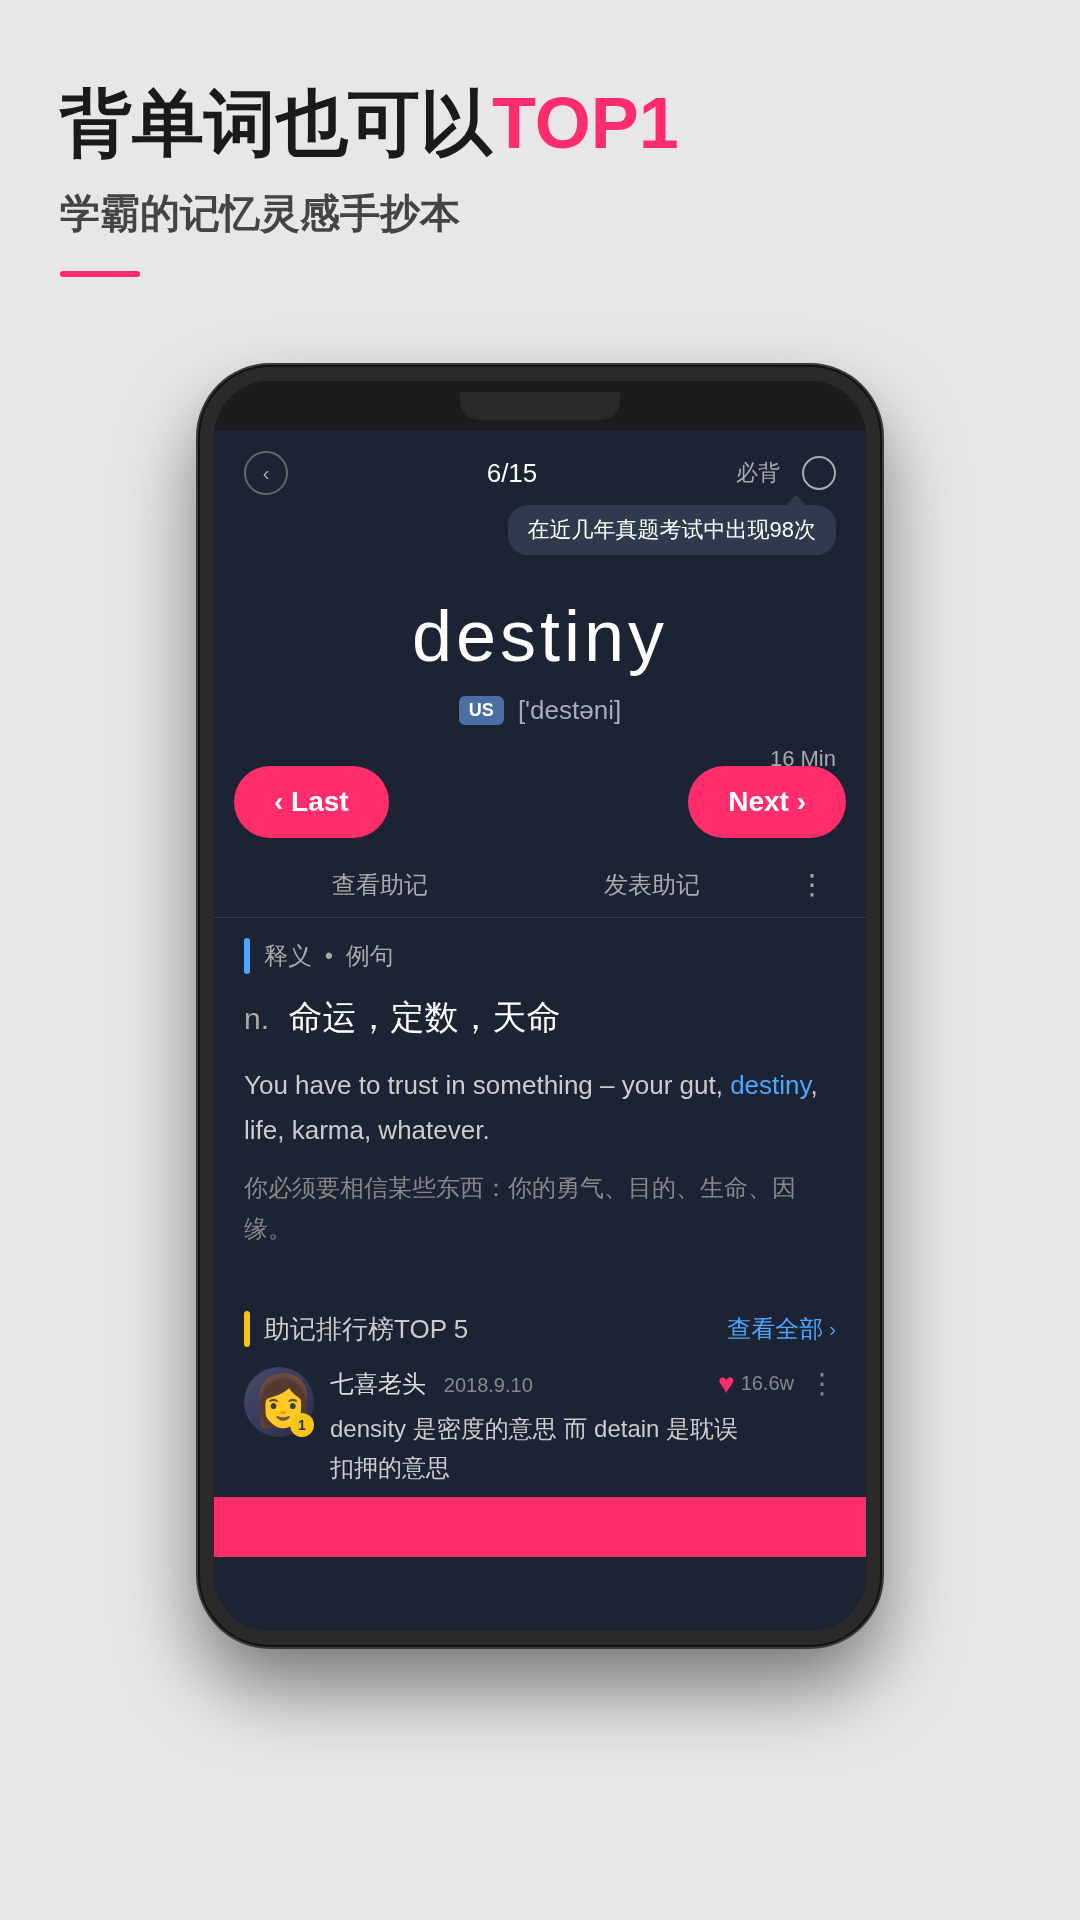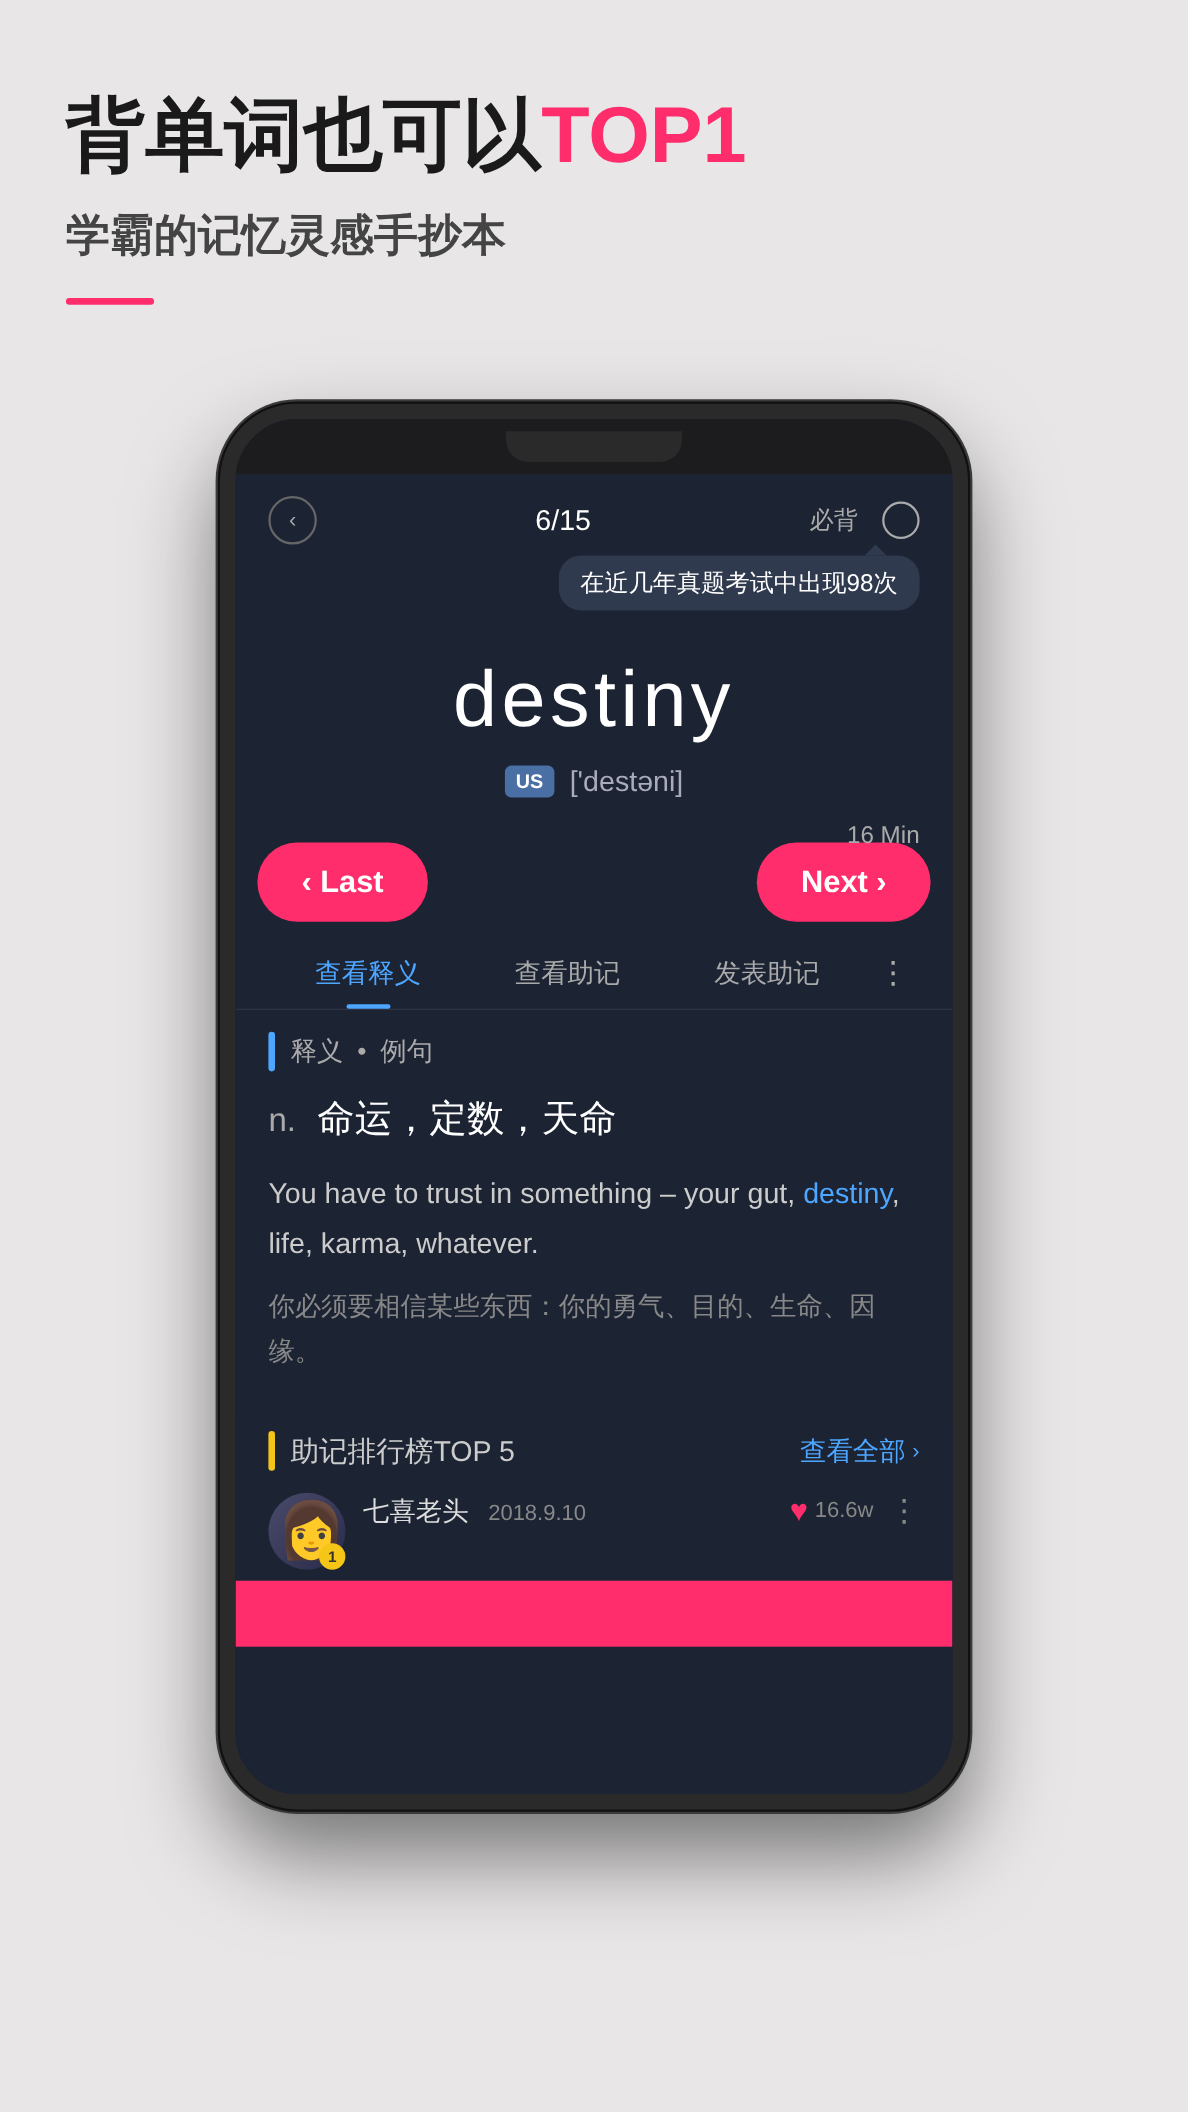--- a/index.html
+++ b/index.html
@@ -296,21 +296,21 @@
       line-height: 1.7;
       margin-bottom: 16px;
     }
     .example-en .keyword {
       color: #4da6ff;
     }
     .example-zh {
       font-size: 24px;
       color: #888;
       line-height: 1.7;
-      margin-bottom: 22px;
+      margin-bottom: 32px;
     }
 
     
     .mnemonic-section {
       padding: 10px 30px 0;
       background: #1c2333;
     }
     .mnemonic-header {
       display: flex;
       align-items: center;
@@ -527,23 +527,20 @@
         </div>
       </div>
 
       <div class="word-nav">
         <button class="btn-last">‹ Last</button>
         <span class="timer-label">16 Min</span>
         <button class="btn-next">Next ›</button>
       </div>
 
       <div class="tab-bar">
-        <div class="tab-item active">
-          <span>查看释义</span>
-        </div>
         <div class="tab-item">
           <span>查看助记</span>
         </div>
         <div class="tab-item">
           <span>发表助记</span>
         </div>
         <div class="tab-more">⋮</div>
       </div>
 
       <div class="def-section">
@@ -591,20 +588,23 @@
                 <span class="user-date">2018.9.10</span>
               </div>
               <div class="user-actions">
                 <div class="like-btn">
                   <span class="heart-icon">♥</span>
                   <span class="like-count">16.6w</span>
                 </div>
                 <span class="more-btn">⋮</span>
               </div>
             </div>
+            <div class="user-content">
+              density 是密度的意思 而 detain 是耽误<br>扣押的意思
+            </div>
           </div>
         </div>
       </div>
 
       <div class="bottom-bar"></div>
     </div>
   </div>
 </div>
 
 </body></html>

